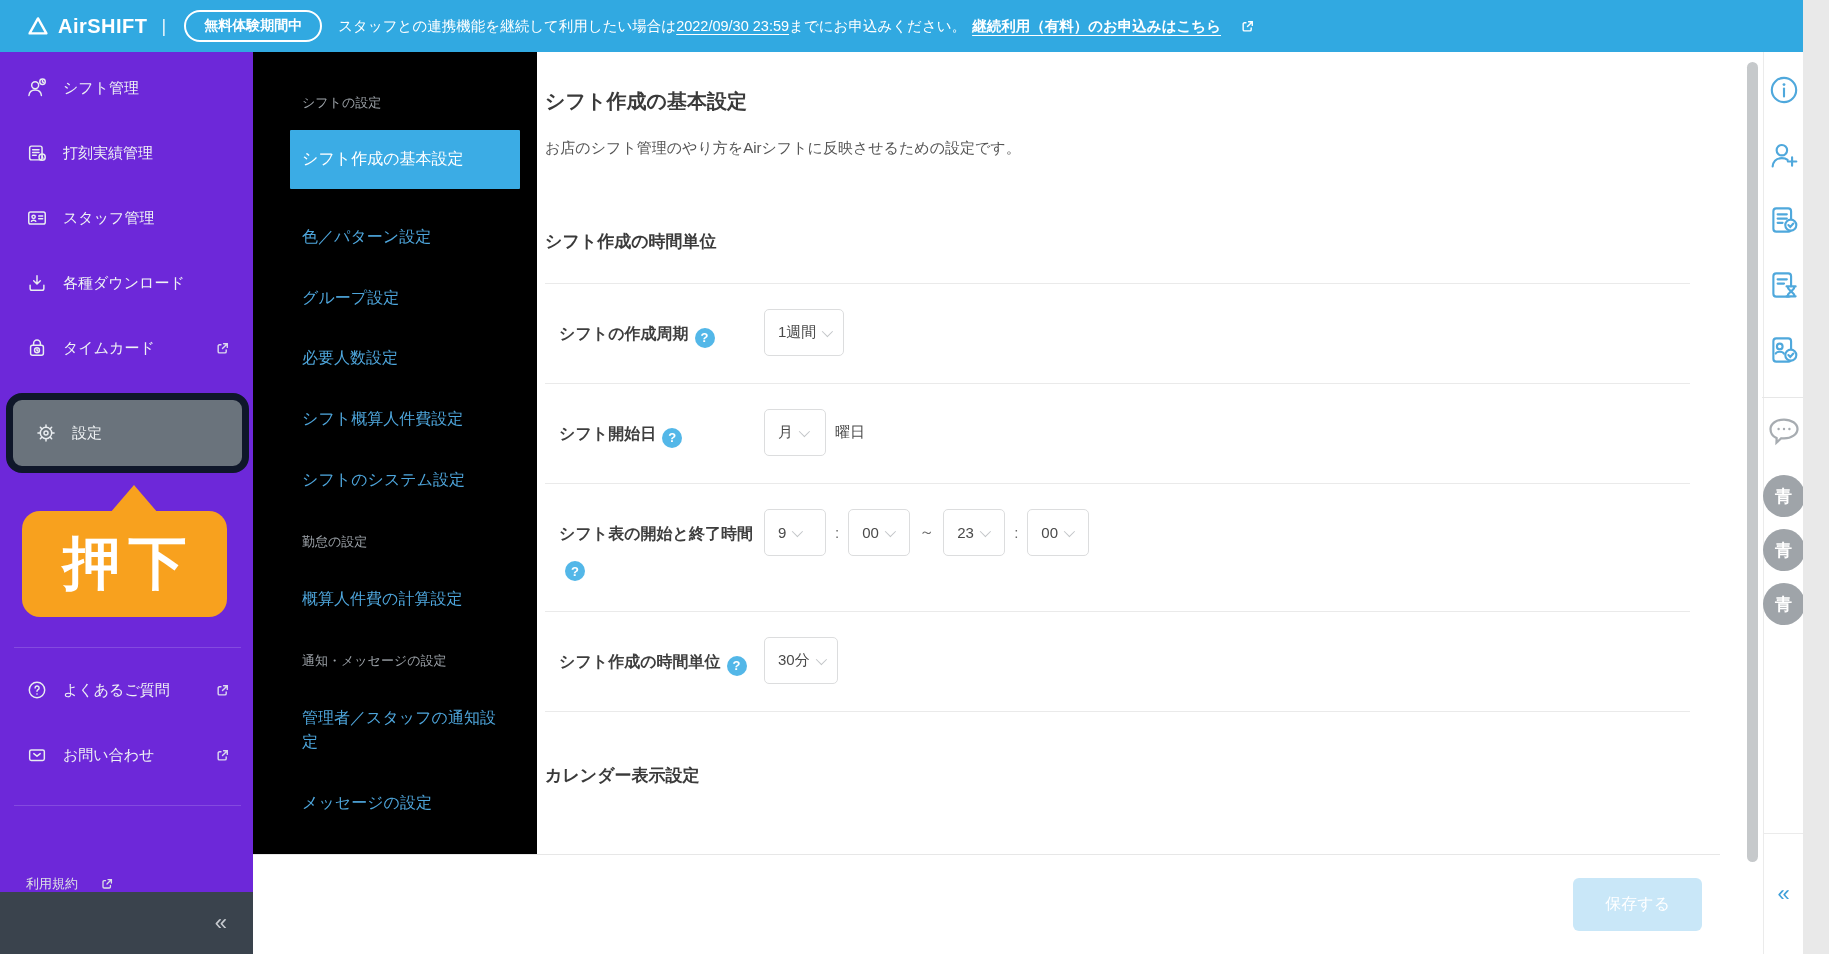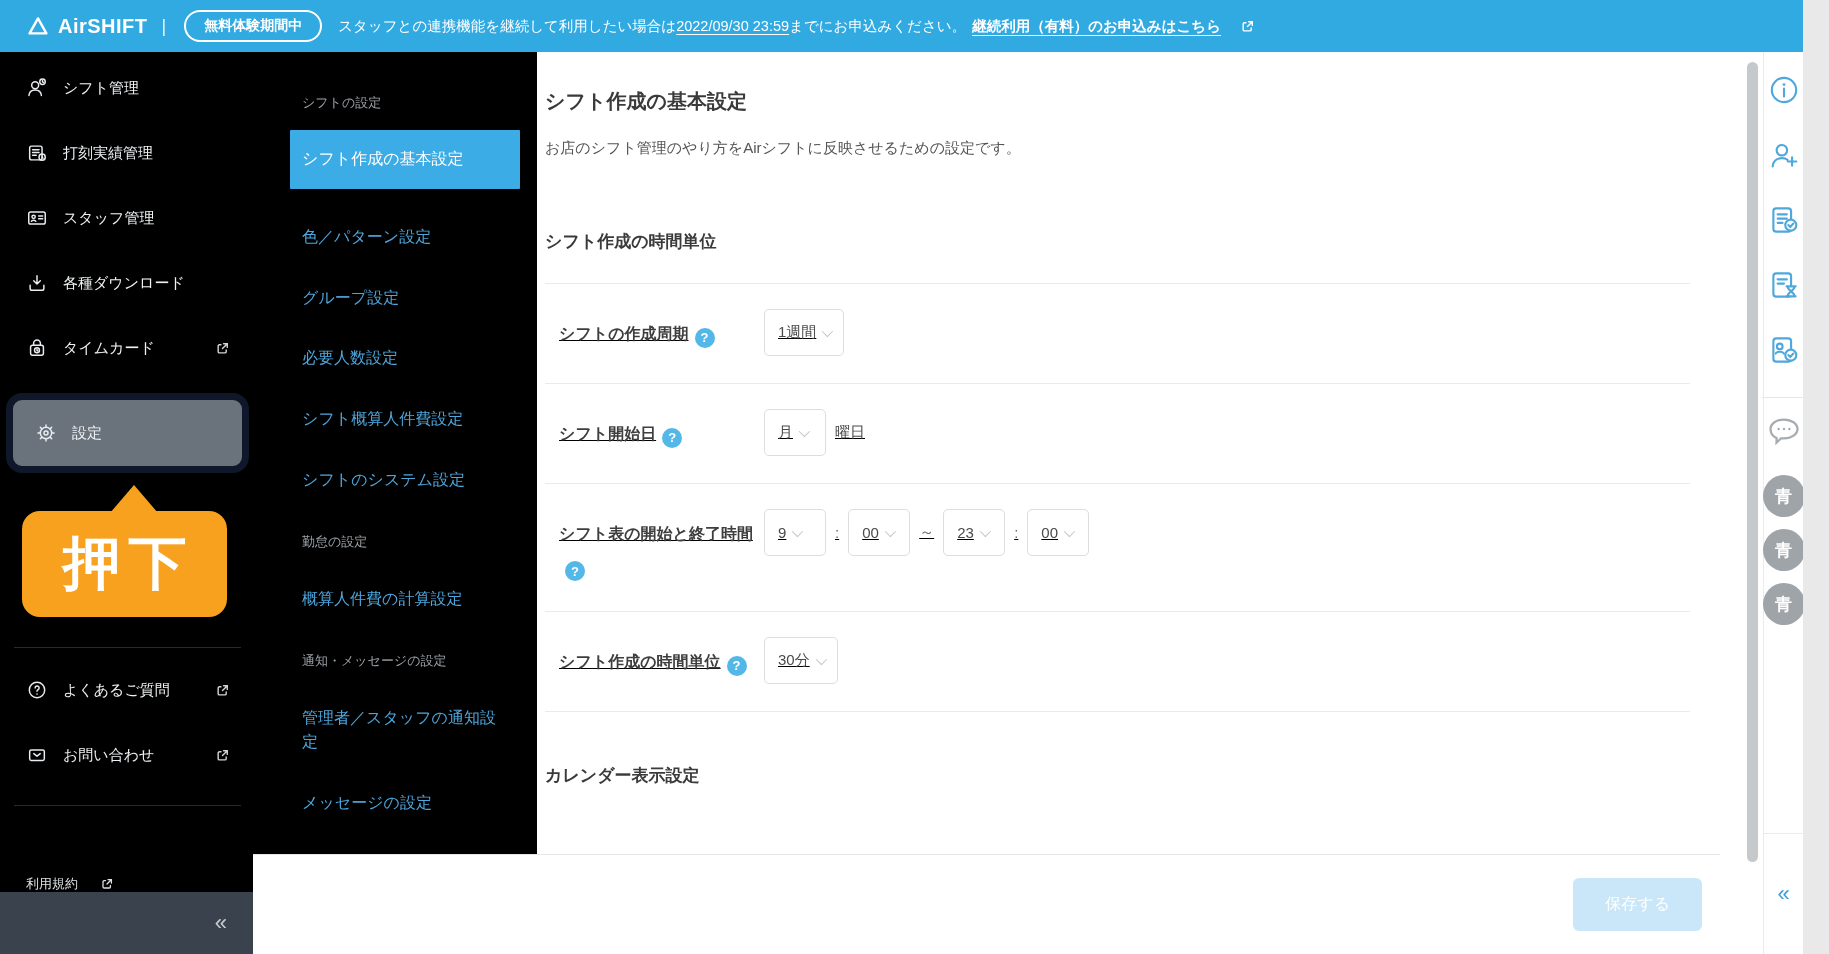--- a/index.html
+++ b/index.html
@@ -12,21 +12,21 @@
   .brand { display:flex; align-items:center; gap:8px; }
   .brand-name { font-size:20px; font-weight:bold; letter-spacing:.5px; }
   .brand-sep { margin:0 18px 0 14px; font-size:18px; opacity:.9; font-weight:300; }
   .trial-pill { border:2px solid #fff; border-radius:999px; padding:5px 18px; font-size:14px; font-weight:bold; white-space:nowrap; }
   .notice { margin-left:16px; font-size:14.5px; white-space:nowrap; display:flex; align-items:center; }
   .notice .u { text-decoration:underline; text-underline-offset:3px; }
   .notice-link { font-weight:bold; text-decoration:underline; text-underline-offset:4px; margin-left:6px;
                  display:inline-flex; align-items:center; gap:20px; color:#fff; cursor:pointer; }
 
   
-  .sidebar { position:absolute; left:0; top:52px; bottom:0; width:253px; background:#000000; color:#eff2f4; }
+  .sidebar { position:absolute; left:0; top:52px; bottom:0; width:253px; background:#6d28d9; color:#eff2f4; }
   .side-list { padding:16px 12px 0 14px; }
   .side-item { height:40px; display:flex; align-items:center; gap:15px; padding:0 12px;
                font-size:15px; margin-bottom:25px; cursor:pointer; }
   .side-item .ext { margin-left:auto; opacity:.9; }
   .setting-highlight { position:relative; z-index:3; margin:2px -8px 0 -8px; background:#6a737c;
                        border:7px solid #0f172a; border-radius:16px; padding:13px 8px 13px 10px; }
   .setting-highlight .side-item { margin-bottom:0; }
   .callout { position:relative; margin:38px 14px 0 8px; height:106px; background:#f8a11e; border-radius:18px;
              display:flex; align-items:center; justify-content:center;
              color:#fff; font-size:58px; font-weight:bold; letter-spacing:8px; padding-left:8px; }
@@ -47,21 +47,21 @@
   .nav-section:first-child { margin-top:0; }
   .nav-item { font-size:16px; color:#4ea6dc; padding:0 12px; margin:36px 0; line-height:1.55; cursor:pointer; }
   .nav-item.active { background:#3bace5; color:#fff; padding:17px 12px; margin:18px 0 28px; border-radius:1px; }
 
   
   .content { position:absolute; left:537px; top:52px; right:83px; bottom:100px; background:#fff; padding:36px 30px 0 8px; overflow:hidden; }
   .main-title { font-size:20px; font-weight:bold; color:#3a3a3a; }
   .main-desc { font-size:15px; color:#555; margin-top:24px; }
   .section-heading { font-size:17px; font-weight:bold; color:#3a3a3a; margin-top:72px; }
   .section-heading.second { margin-top:52px; }
-  .form { margin-top:30px;text-decoration:underline; }
+  .form { margin-top:30px; }
   .form-row { display:flex; align-items:flex-start; border-top:1px solid #eaeaea; padding:25px 0 27px 14px; }
   .form-end { border-top:1px solid #eaeaea; }
   .row-label { width:205px; font-size:16px; font-weight:bold; color:#3e3e3e; line-height:2.1; padding-top:8px; }
   .help { display:inline-flex; width:20px; height:20px; border-radius:50%; background:#53b7e8; color:#fff;
           font-size:13px; font-weight:bold; align-items:center; justify-content:center; vertical-align:-3px; margin-left:6px; cursor:pointer; }
   .row-controls { display:flex; align-items:center; gap:9px; font-size:15px; color:#4a4a4a; padding-top:0; }
   .select { height:47px; min-width:62px; border:1px solid #dcddde; border-radius:5px; background:#fff;
             display:inline-flex; align-items:center; gap:6px; padding:0 13px; font-size:15px; color:#4a4a4a; cursor:pointer; }
   .caret { width:8px; height:8px; border-right:1.6px solid #c2c5c8; border-bottom:1.6px solid #c2c5c8;
            transform:rotate(45deg) translateY(-2px); }

